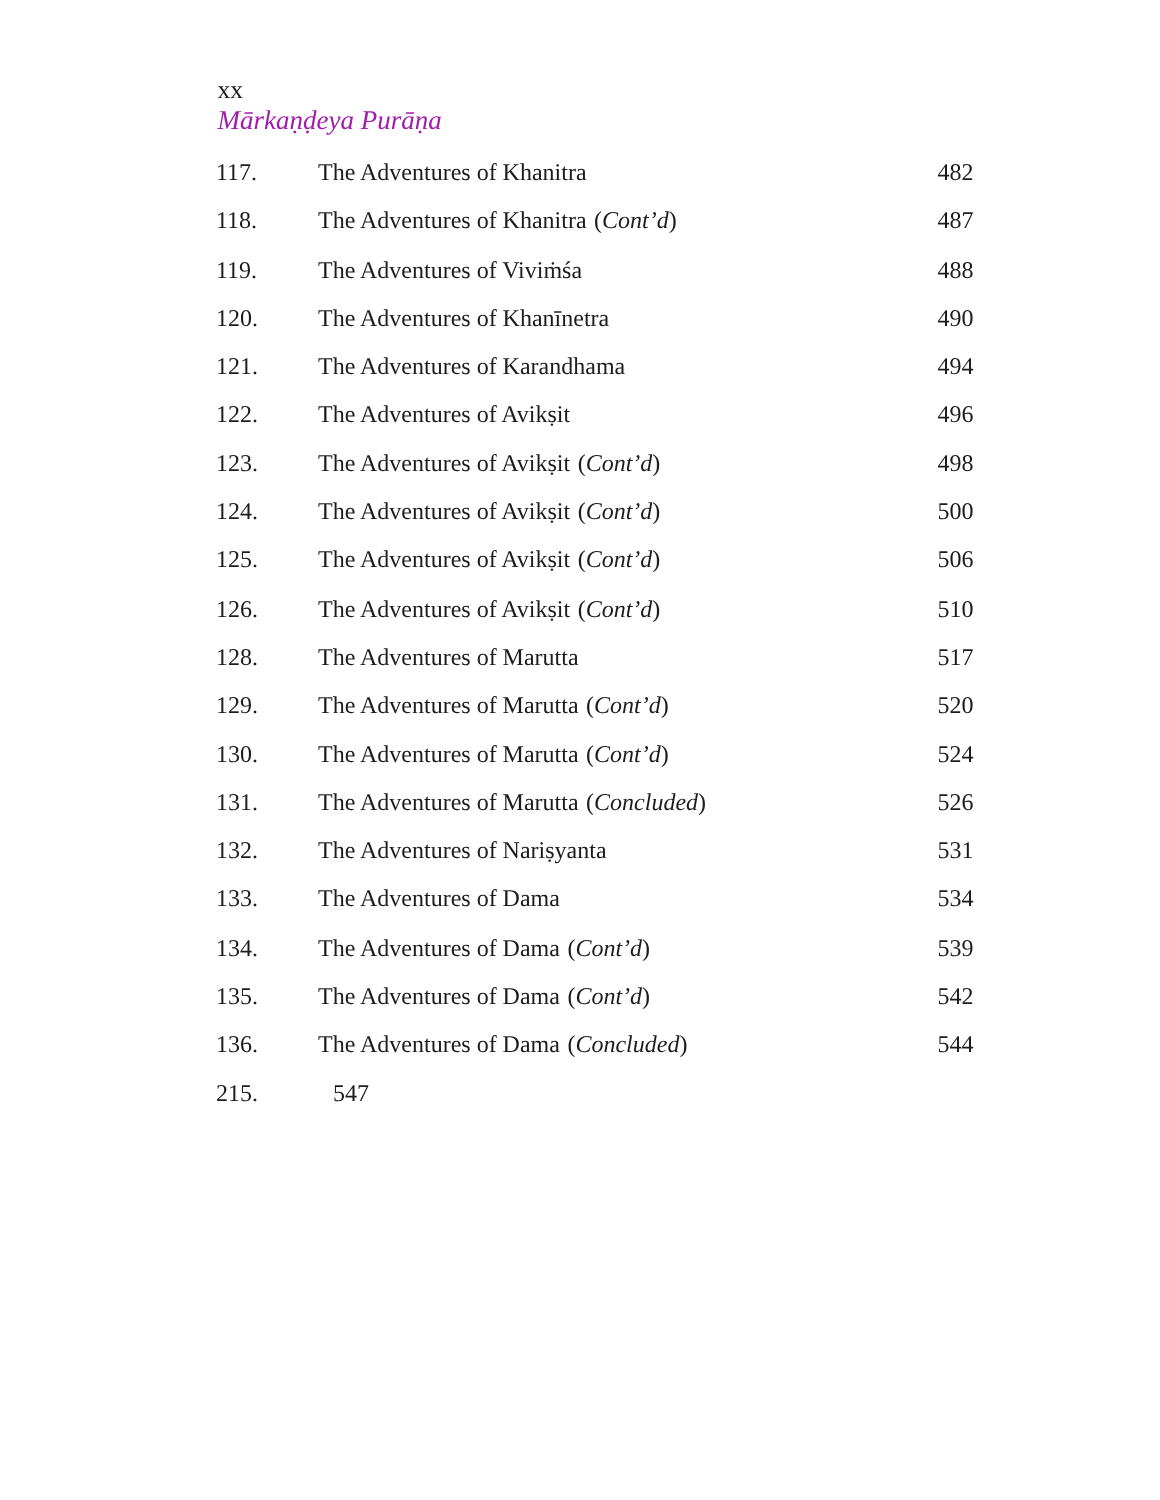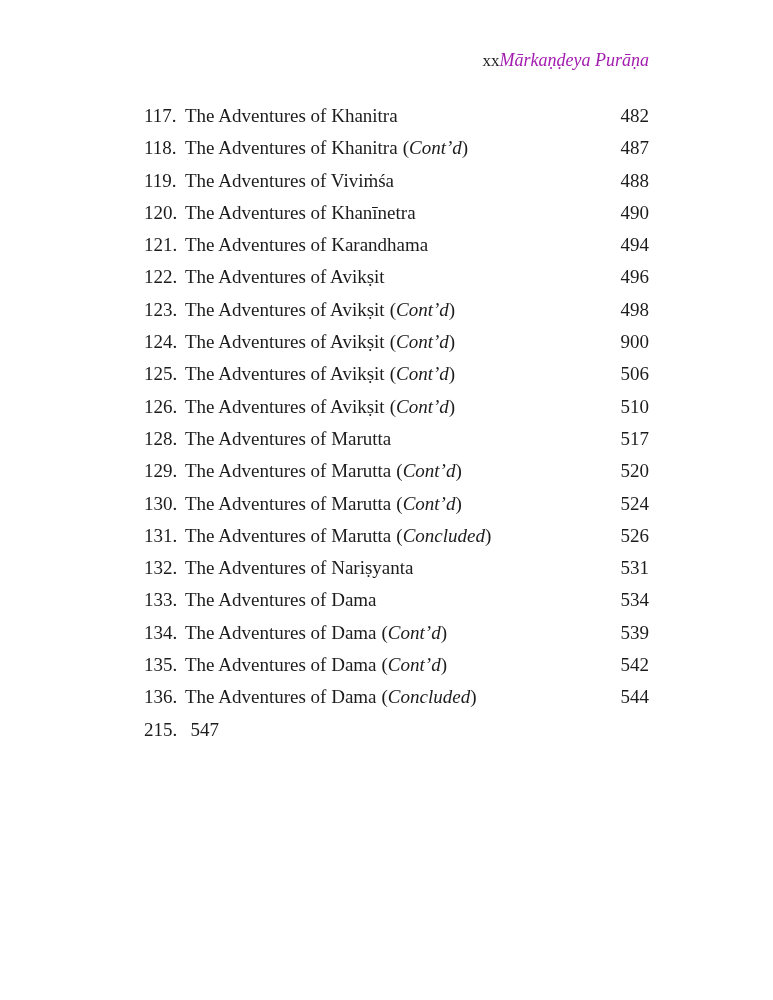--- a/index.html
+++ b/index.html
@@ -16,42 +16,44 @@
     overflow: hidden;
   }
   .page-header {
     position: absolute;
     top: 50px;
     left: 145px;
     right: 124px;
     display: flex;
     justify-content: flex-end;
     align-items: baseline;
+    flex-direction: column;
   }
   .folio {
     font-size: 17px;
     color: #1c1c1c;
   }
   .running-head {
     font-style: italic;
     font-size: 18px;
     color: #a21caf;
   }
   .toc {
     position: absolute;
     top: 100px;
     left: 144px;
     width: 505px;
   }
   .toc-row {
     display: flex;
     align-items: center;
-    font-size: 19px;
+    font-size: 16px;
     line-height: 32.3px;
     white-space: nowrap;
+    gap: 27px;
   }
   .num {
     flex: none;
     width: 41px;
   }
   .title {
     flex: 1 1 auto;
     overflow: hidden;
   }
   .note { margin-left: 5px; }
@@ -110,21 +112,21 @@
 
   <div class="toc-row">
     <span class="num">123.</span>
     <span class="title"><span class="title-text">The Adventures of Avikṣit</span><span class="note"><span class="paren">(</span><span class="note-inner">Cont’d</span><span class="paren">)</span></span></span>
     <span class="page-num">498</span>
   </div>
 
   <div class="toc-row">
     <span class="num">124.</span>
     <span class="title"><span class="title-text">The Adventures of Avikṣit</span><span class="note"><span class="paren">(</span><span class="note-inner">Cont’d</span><span class="paren">)</span></span></span>
-    <span class="page-num">900</span>
+    <span class="page-num">500</span>
   </div>
 
   <div class="toc-row">
     <span class="num">125.</span>
     <span class="title"><span class="title-text">The Adventures of Avikṣit</span><span class="note"><span class="paren">(</span><span class="note-inner">Cont’d</span><span class="paren">)</span></span></span>
     <span class="page-num">506</span>
   </div>
 
   <div class="toc-row">
     <span class="num">126.</span>

